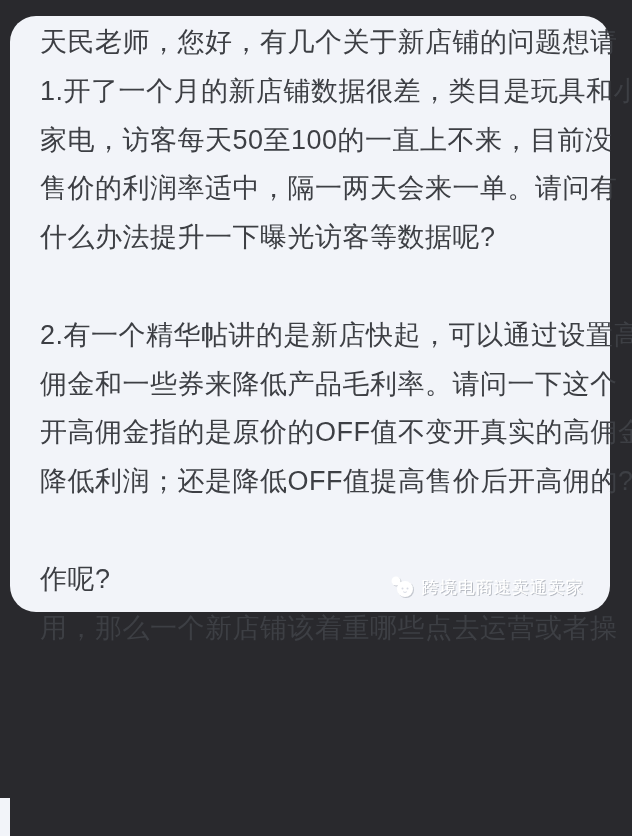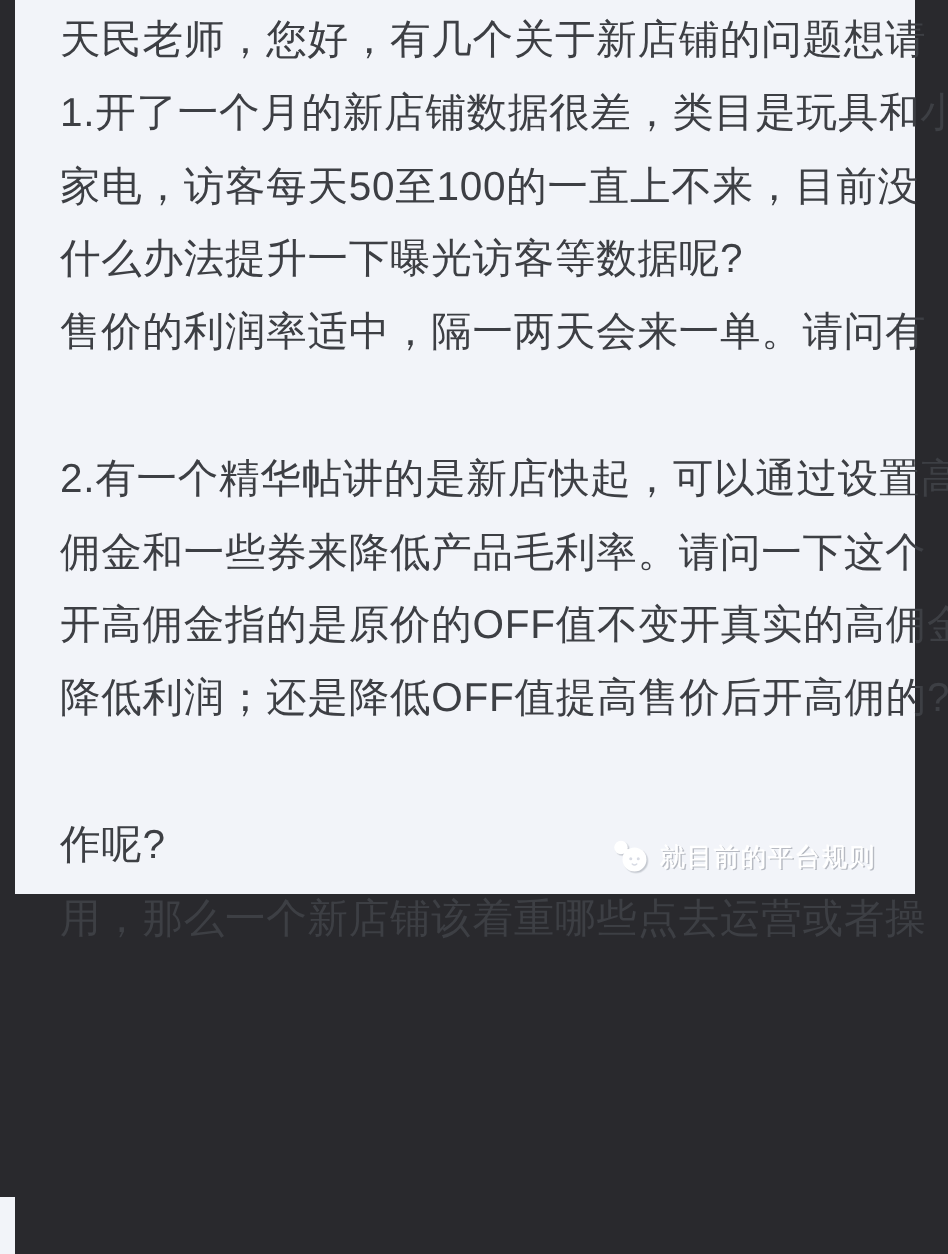--- a/index.html
+++ b/index.html
@@ -10,24 +10,25 @@
     overflow: hidden;
   }
   body {
     position: relative;
     background: #29292d;
     font-family: "Liberation Sans", "DejaVu Sans", sans-serif;
   }
   .card {
     position: absolute;
     left: 10px;
-    top: 0;
+    top: 16px;
     width: 600px;
     height: 596px;
     background: #f2f4f9;
+    border-radius: 26px;
   }
   
   .corner-patch {
     position: absolute;
     left: 0;
     top: 798px;
     width: 10px;
     height: 38px;
     background: #f2f4f9;
   }
@@ -67,22 +68,22 @@
   }
 </style>
 </head>
 <body>
 
 <div class="card">
   <div class="message">
     <div class="line">天民老师，您好，有几个关于新店铺的问题想请</div>
     <div class="line">1.开了一个月的新店铺数据很差，类目是玩具和小</div>
     <div class="line">家电，访客每天50至100的一直上不来，目前没</div>
+    <div class="line">售价的利润率适中，隔一两天会来一单。请问有</div>
     <div class="line">什么办法提升一下曝光访客等数据呢?</div>
-    <div class="line">售价的利润率适中，隔一两天会来一单。请问有</div>
     <div class="line"></div>
     <div class="line">2.有一个精华帖讲的是新店快起，可以通过设置高</div>
     <div class="line">佣金和一些券来降低产品毛利率。请问一下这个</div>
     <div class="line">开高佣金指的是原价的OFF值不变开真实的高佣金</div>
     <div class="line">降低利润；还是降低OFF值提高售价后开高佣的?</div>
     <div class="line"></div>
     <div class="line">作呢?</div>
     <div class="line">用，那么一个新店铺该着重哪些点去运营或者操</div>
   </div>
 
@@ -92,17 +93,17 @@
         <circle cx="7" cy="7" r="4.5" fill="#ffffff"></circle>
         <path d="M8 13 L11 8 L15 9 Z" fill="#ffffff"></path>
         <circle cx="16" cy="15" r="8" fill="#ffffff"></circle>
         <path d="M9.5 10.5 L11 15 L14 11 Z" fill="#ffffff"></path>
         <path d="M21 8.5 L23.5 13 L19 12.5 Z" fill="#ffffff"></path>
         <circle cx="13.5" cy="14.5" r="1" fill="#d8dbe4"></circle>
         <circle cx="18.5" cy="14.5" r="1" fill="#d8dbe4"></circle>
         <path d="M14.5 18 Q16 19.3 17.5 18" stroke="#d8dbe4" stroke-width="1" fill="none" stroke-linecap="round"></path>
       </svg>
     </span>
-    <span>就目前的平台规则</span>
+    <span>跨境电商速卖通卖家</span>
   </div>
 </div>
 
 <div class="corner-patch"></div>
 
 </body></html>

